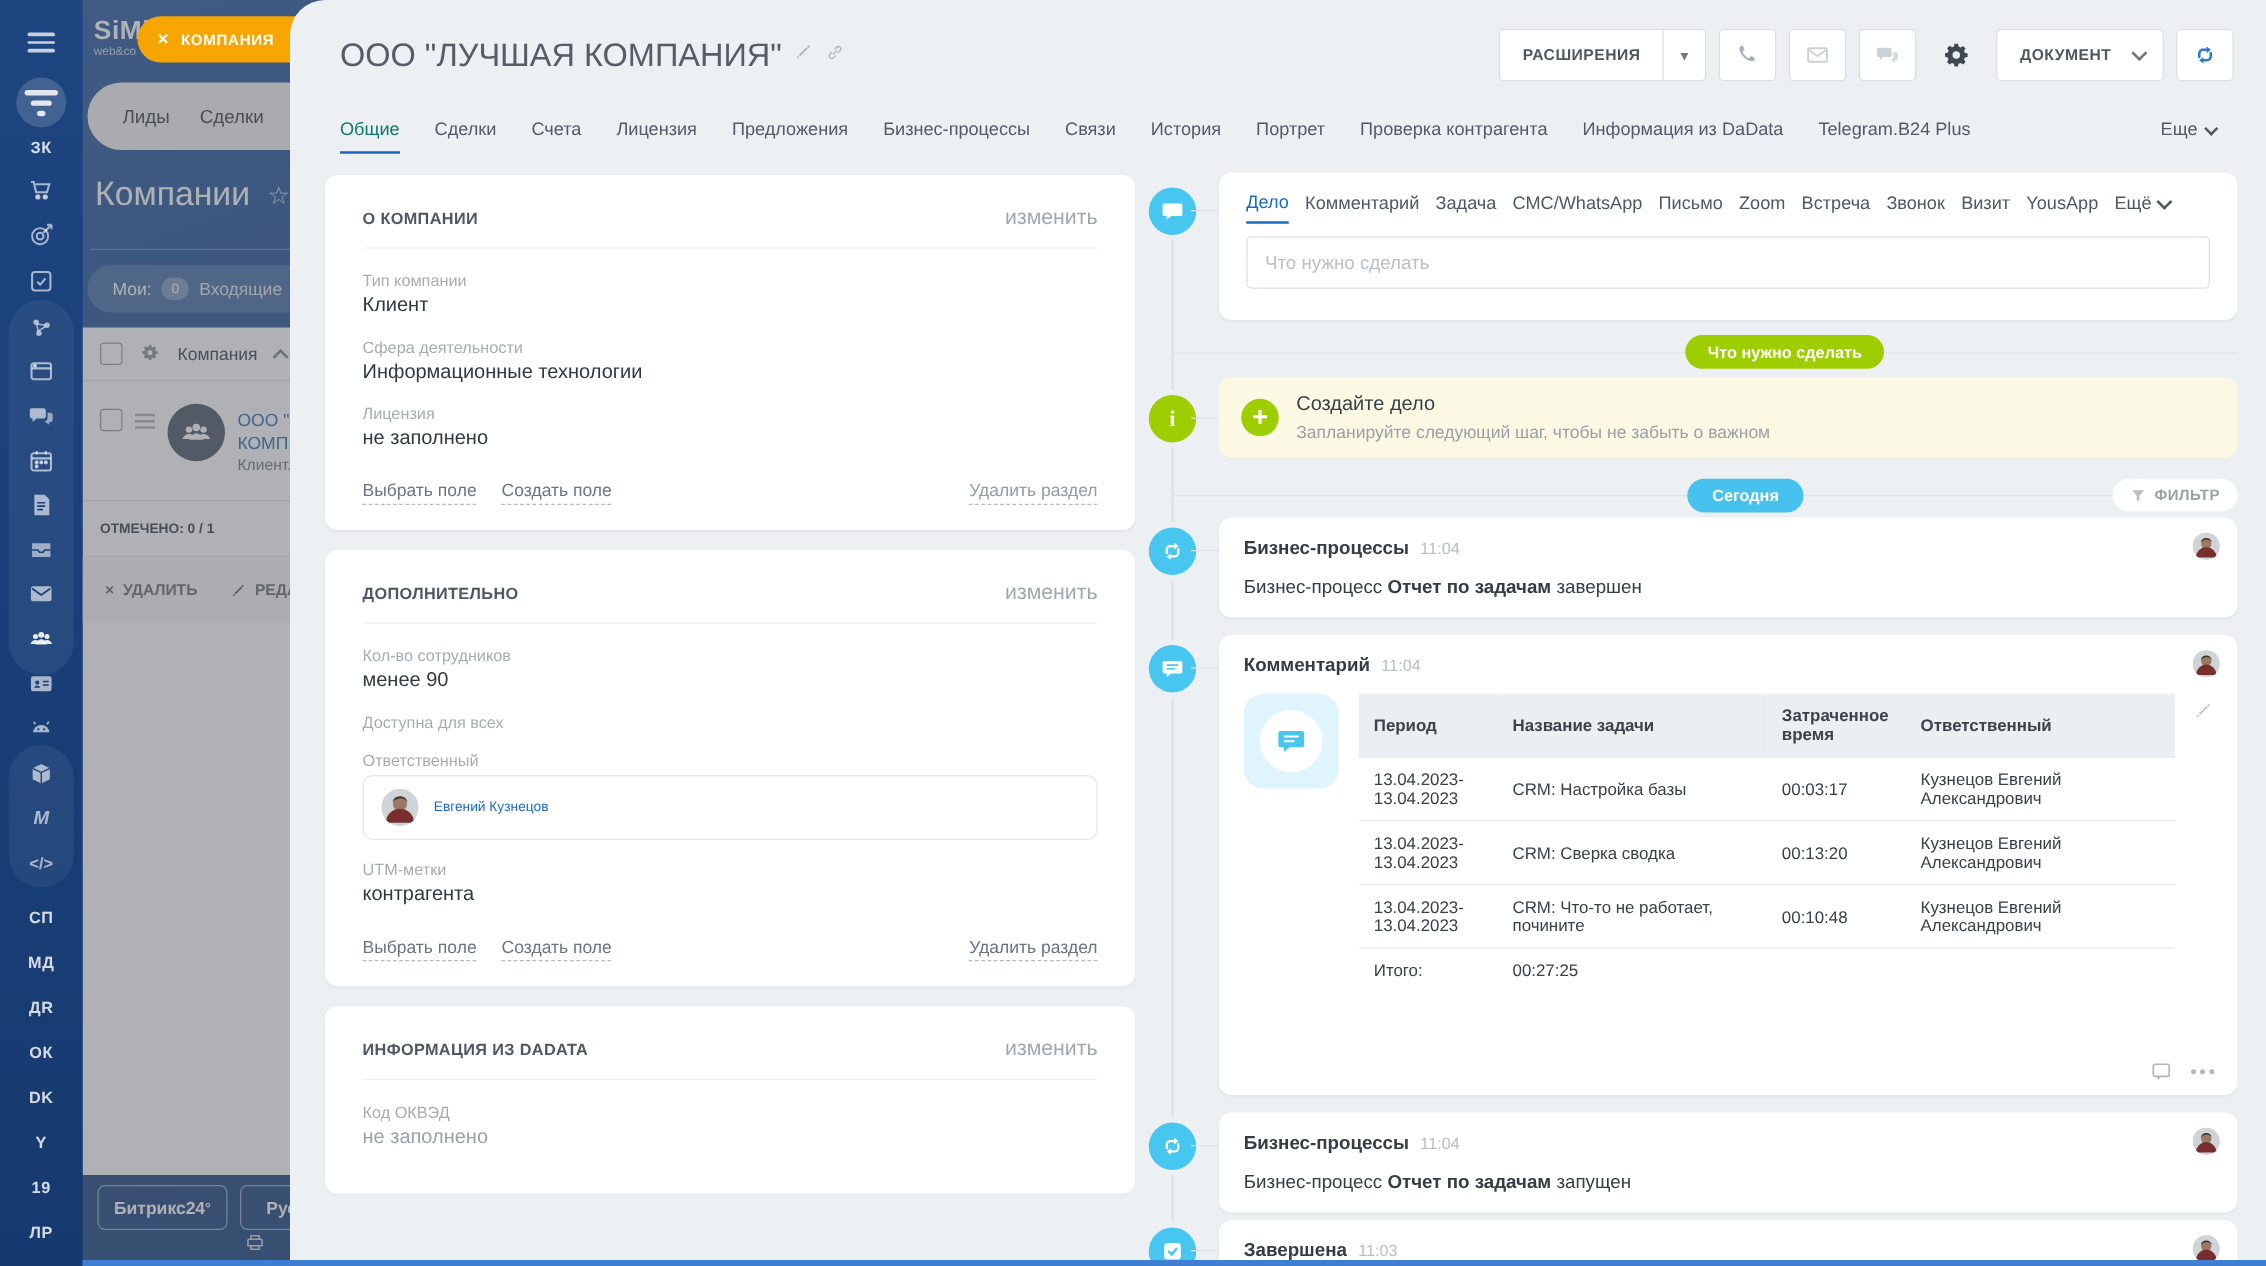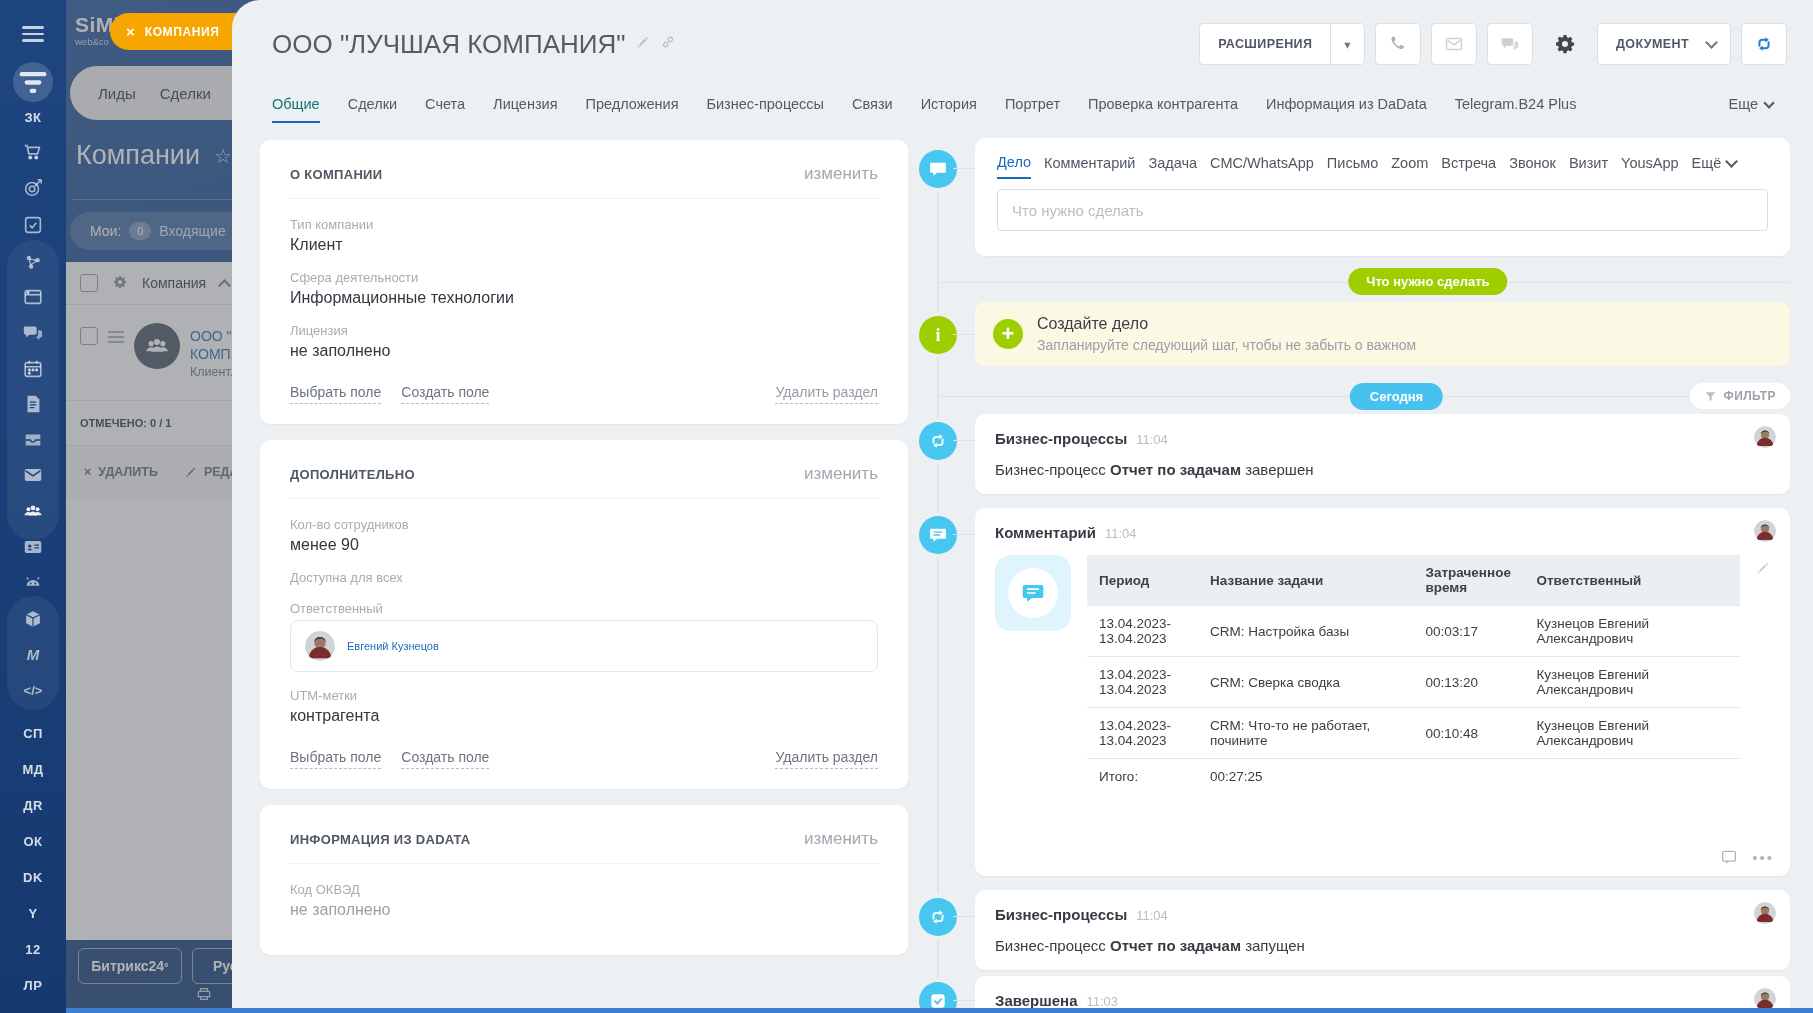--- a/index.html
+++ b/index.html
@@ -306,21 +306,21 @@
       </div>
     <div class="sv" style="top:676px;font-size:13px;font-weight:bold;">
         <span>&lt;/&gt;</span>
       </div>
     <div class="sv label" style="top:719px;">СП</div>
     <div class="sv label" style="top:755px;">МД</div>
     <div class="sv label" style="top:791px;">ДR</div>
     <div class="sv label" style="top:827px;">ОК</div>
     <div class="sv label" style="top:863px;">DK</div>
     <div class="sv label" style="top:899px;">Y</div>
-    <div class="sv label" style="top:935px;">12</div>
+    <div class="sv label" style="top:935px;">19</div>
     <div class="sv label" style="top:971px;">ЛР</div>
   </aside>
 
   <section class="midcol">
     <div class="logo">
       <span class="l1">SiMiX</span>
       <span class="l2">web&amp;co</span>
     </div>
     <div class="list-tabbar">
       <span>Лиды</span>

